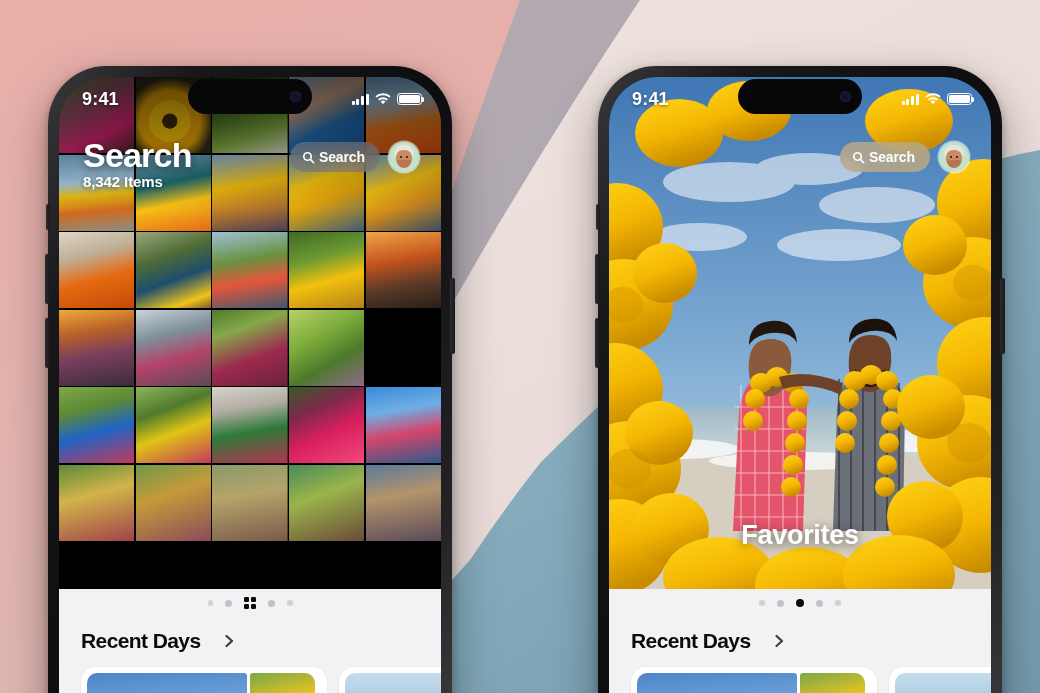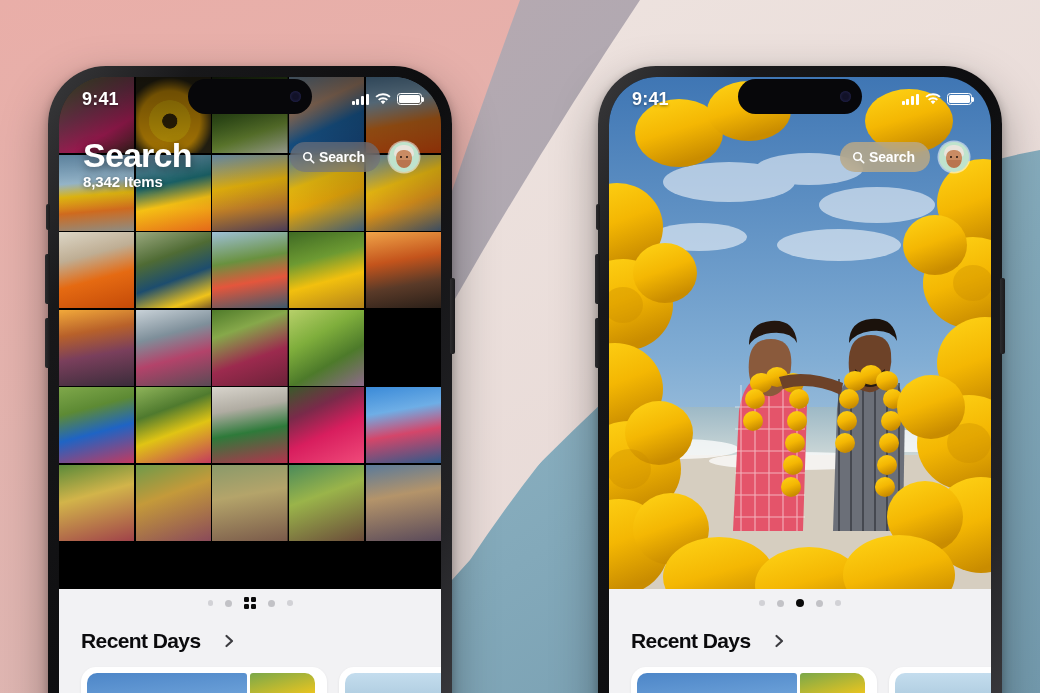--- a/index.html
+++ b/index.html
@@ -465,20 +465,21 @@
             </g>
             <g fill="#c98c00" opacity=".35">
               <ellipse cx="14" cy="228" rx="20" ry="18"></ellipse>
                 <ellipse cx="364" cy="206" rx="20" ry="18"></ellipse>
               <ellipse cx="20" cy="392" rx="22" ry="20"></ellipse>
                 <ellipse cx="360" cy="366" rx="22" ry="20"></ellipse>
             </g>
           </svg>
 
           <div class="hero-caption">
+            <div class="hero-title">Favorites</div>
           </div>
         </div>
 
         <div class="nav-row">
           <div class="title-block"></div>
           <div class="nav-right">
             <div class="search-pill">
               <svg viewBox="0 0 16 16" fill="none" stroke="currentColor" stroke-width="2">
                 <circle cx="6.8" cy="6.8" r="4.6"></circle>
                   <line x1="10.3" y1="10.3" x2="14.4" y2="14.4" stroke-linecap="round"></line>

